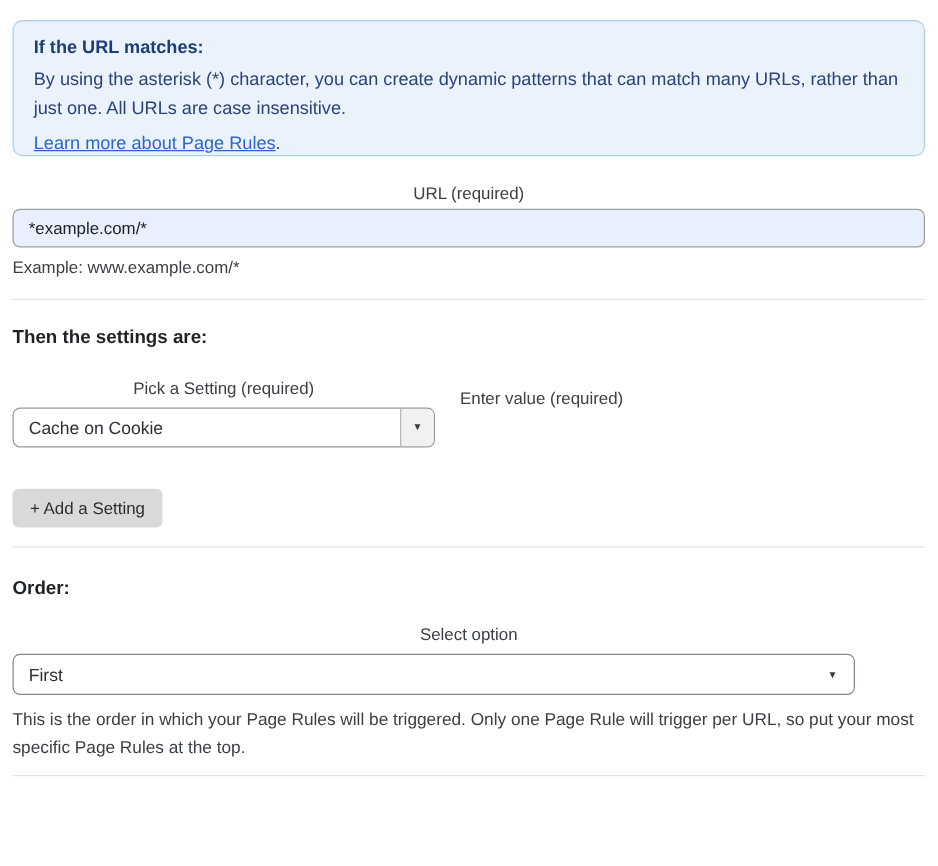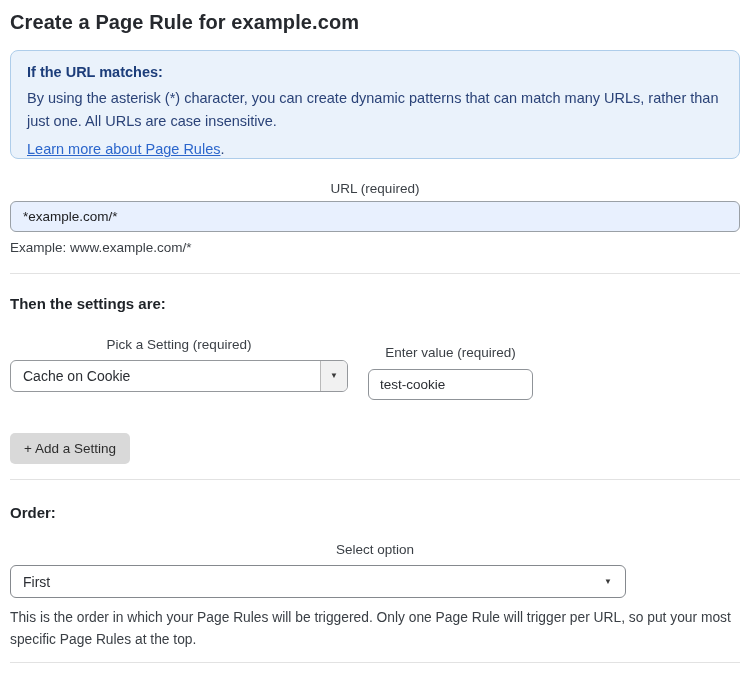--- a/index.html
+++ b/index.html
@@ -159,21 +159,21 @@
   }
 
   .divider-2 { margin-top: 15px; }
   .order-heading { margin-top: 24px; }
   .order-label { margin-top: 21px; }
 
   .order-select {
     margin-top: 8px;
     display: flex;
     align-items: center;
-    width: 616px;
+    width: 674px;
     height: 33px;
     border: 1px solid #85898e;
     border-radius: 6px;
     background: #ffffff;
     cursor: pointer;
   }
   .order-select .dropdown-value { padding-left: 12px; }
   .order-select .caret { margin-right: 13px; }
 
   .order-helper {
@@ -184,21 +184,20 @@
     max-width: 730px;
   }
 
   .divider-3 { margin-top: 11px; }
 </style>
 </head>
 <body>
 
 <div class="container">
 
-  <h1 class="page-title">Create a Page Rule for example.com</h1>
 
   <div class="info-box">
     <div class="info-box-heading">If the URL matches:</div>
     <div class="info-box-body">By using the asterisk (*) character, you can create dynamic patterns that can match many URLs, rather than just one. All URLs are case insensitive.</div>
     <div class="info-box-linkline"><a class="info-link">Learn more about Page Rules</a><span>.</span></div>
   </div>
 
   <div class="field-label url-label">URL (required)</div>
   <input class="url-input" type="text" value="*example.com/*" style="">
   <div class="helper-text url-helper">Example: www.example.com/*</div>
@@ -212,21 +211,20 @@
       <div class="field-label">Pick a Setting (required)</div>
       <div class="dropdown">
         <div class="dropdown-value">Cache on Cookie</div>
         <div class="dropdown-arrow-box">
           <span class="caret">▼</span>
         </div>
       </div>
     </div>
     <div class="value-col">
       <div class="field-label">Enter value (required)</div>
-      <input class="value-input" type="text" value="test-cookie" style="">
     </div>
   </div>
 
   <button class="add-setting-btn">+ Add a Setting</button>
 
   <hr class="divider divider-2">
 
   <div class="section-heading order-heading">Order:</div>
 
   <div class="field-label order-label">Select option</div>

